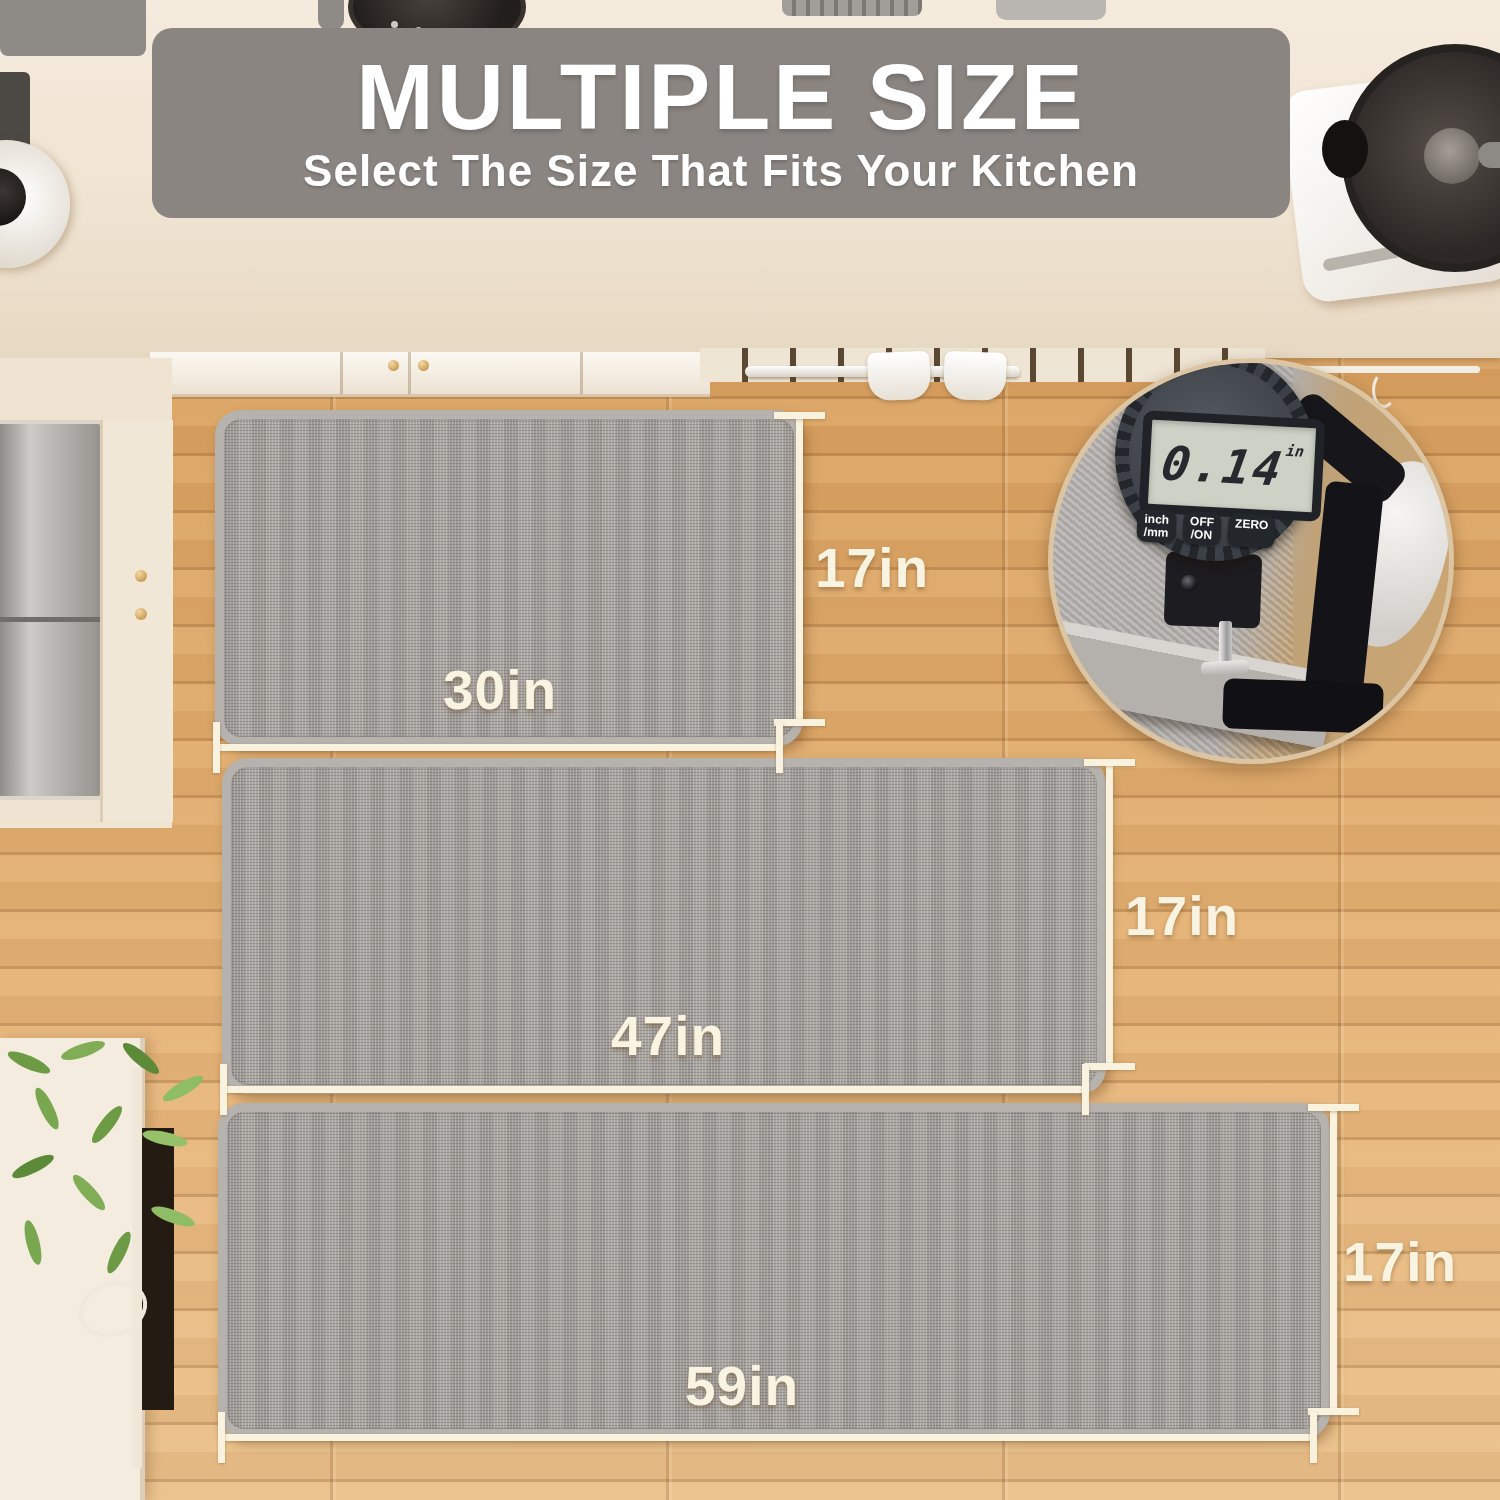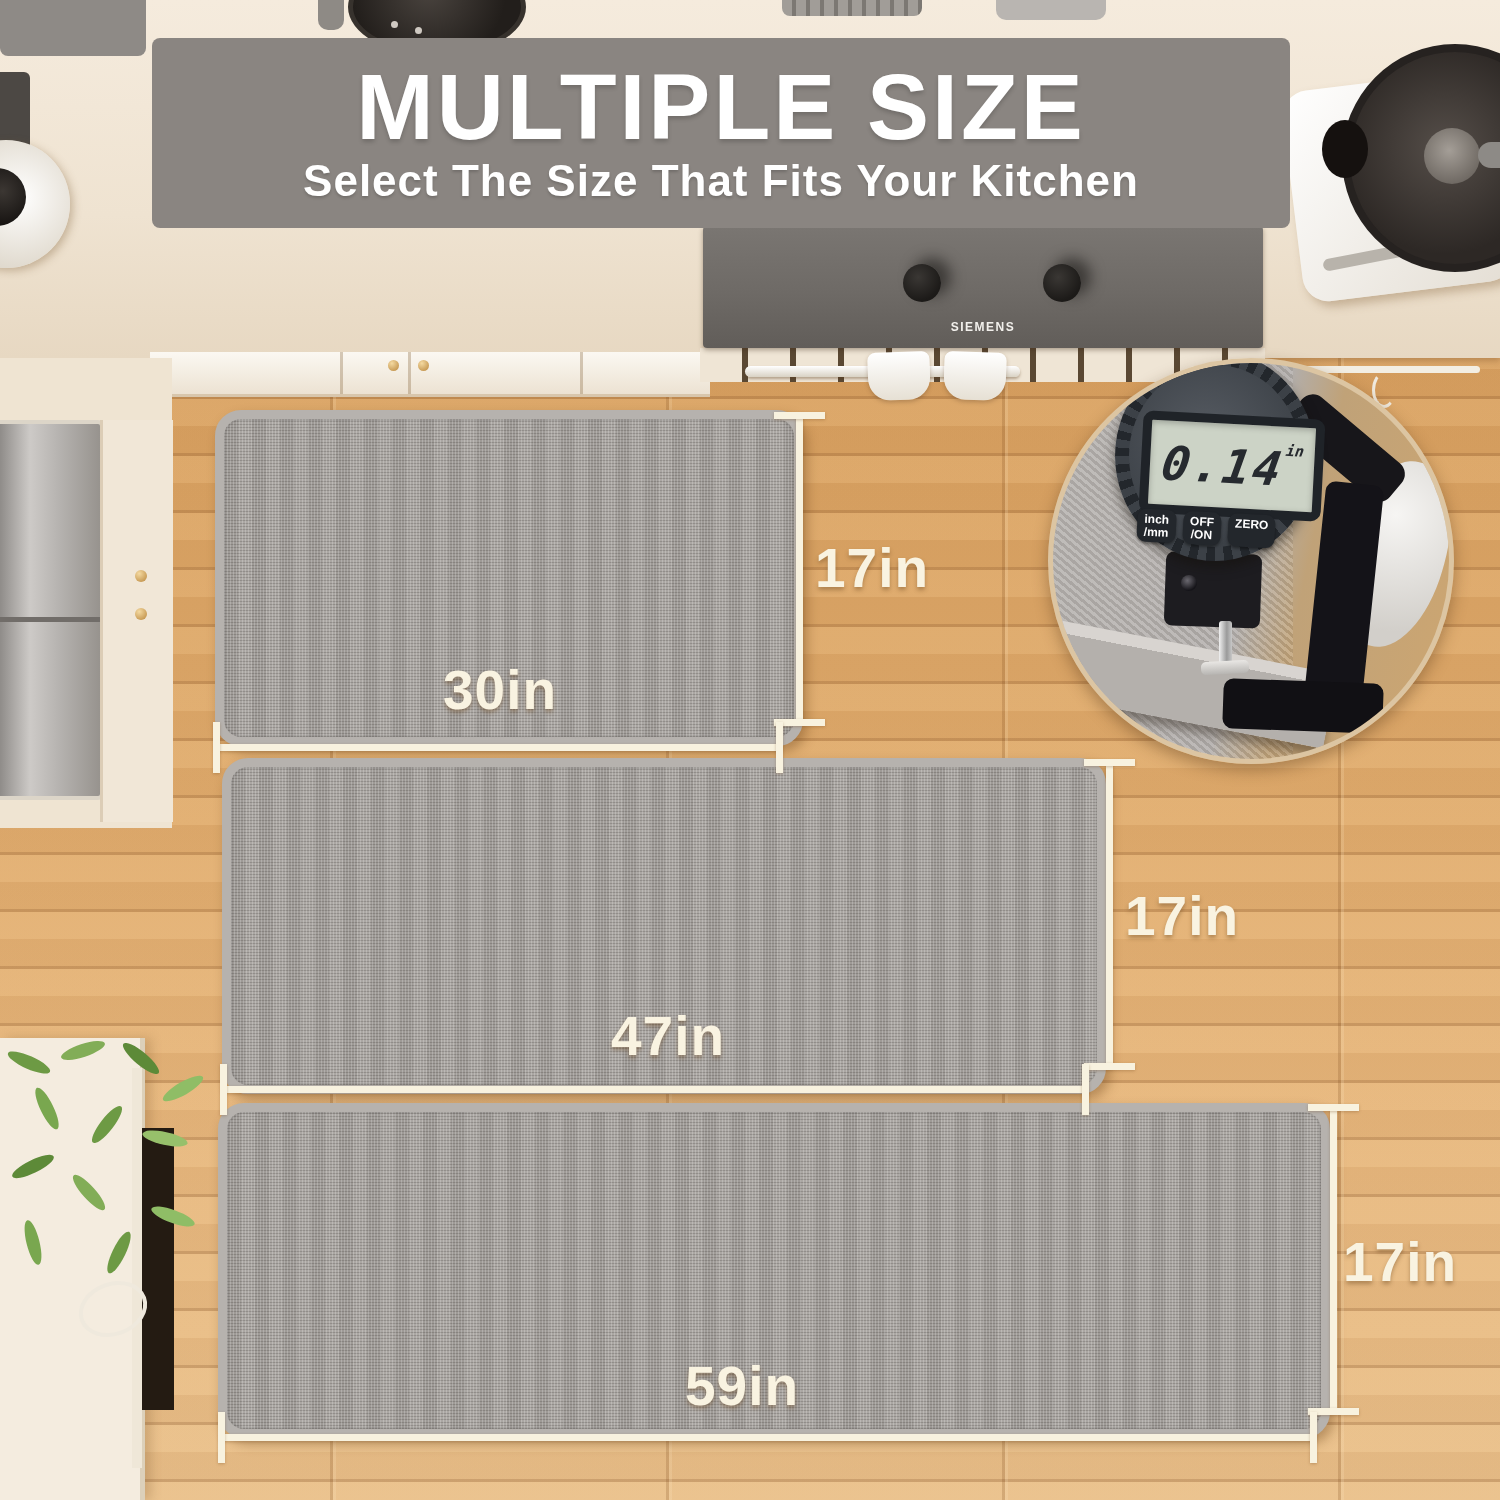--- a/index.html
+++ b/index.html
@@ -96,21 +96,21 @@
       repeating-linear-gradient(0deg, rgba(55,51,48,.22) 0 1px, rgba(0,0,0,0) 1px 3px),
       repeating-linear-gradient(90deg, rgba(0,0,0,.05) 0 14px, rgba(255,255,255,.05) 14px 28px);
     box-shadow:4px 6px 12px rgba(100,60,20,.38), inset 0 0 0 2px rgba(0,0,0,.06);}
 
   
   .dim,.cap{position:absolute;background:#f8f2df;box-shadow:0 1px 3px rgba(120,80,40,.35);}
   .dim-label{position:absolute;transform:translate(-50%,-50%);color:#f9f3e1;font-weight:bold;
     font-size:55px;letter-spacing:1px;text-shadow:0 3px 4px rgba(110,75,35,.45);white-space:nowrap;}
 
   
-  .banner{position:absolute;left:152px;top:38px;width:1138px;height:190px;border-radius:8px;
+  .banner{position:absolute;left:152px;top:28px;width:1138px;height:190px;border-radius:20px;
     background:#8a8581;display:flex;flex-direction:column;align-items:center;justify-content:center;
     gap:2px;}
   .banner-title{color:#ffffff;font-size:93px;font-weight:bold;letter-spacing:3px;line-height:1;
     text-shadow:0 3px 4px rgba(0,0,0,.18);}
   .banner-subtitle{color:#ffffff;font-size:44px;font-weight:bold;letter-spacing:1px;
     text-shadow:0 2px 3px rgba(0,0,0,.18);}
 
   
   .inset{position:absolute;left:1048px;top:358px;width:396px;height:396px;border-radius:50%;
     border:5px solid #dcc5a2;overflow:hidden;box-shadow:0 6px 16px rgba(80,50,20,.4);
@@ -163,25 +163,20 @@
   <div class="cabinet-strip">
     <div class="gap" style="left:190px;"></div>
     <div class="gap" style="left:258px;"></div>
     <div class="gap" style="left:430px;"></div>
     <div class="knob" style="left:238px;top:8px;width:11px;height:11px;"></div>
     <div class="knob" style="left:268px;top:8px;width:11px;height:11px;"></div>
   </div>
   <div class="vent-strip"></div>
   <div class="oven-handle"></div>
 
-  <div class="cooktop">
-    <div class="knob-dial" style="left:200px;top:38px;"></div>
-    <div class="knob-dial" style="left:340px;top:38px;"></div>
-    <div class="brand">SIEMENS</div>
-  </div>
 
   <div class="tl-appliance"></div>
   <div class="tl-small"></div>
   <div class="tl-kettle"></div>
   <div class="tl-kettle-cap"></div>
   <div class="whisk"></div>
   <div class="pot">
     <div class="rivet" style="left:38px;top:58px;"></div>
     <div class="rivet" style="left:62px;top:64px;"></div>
   </div>

